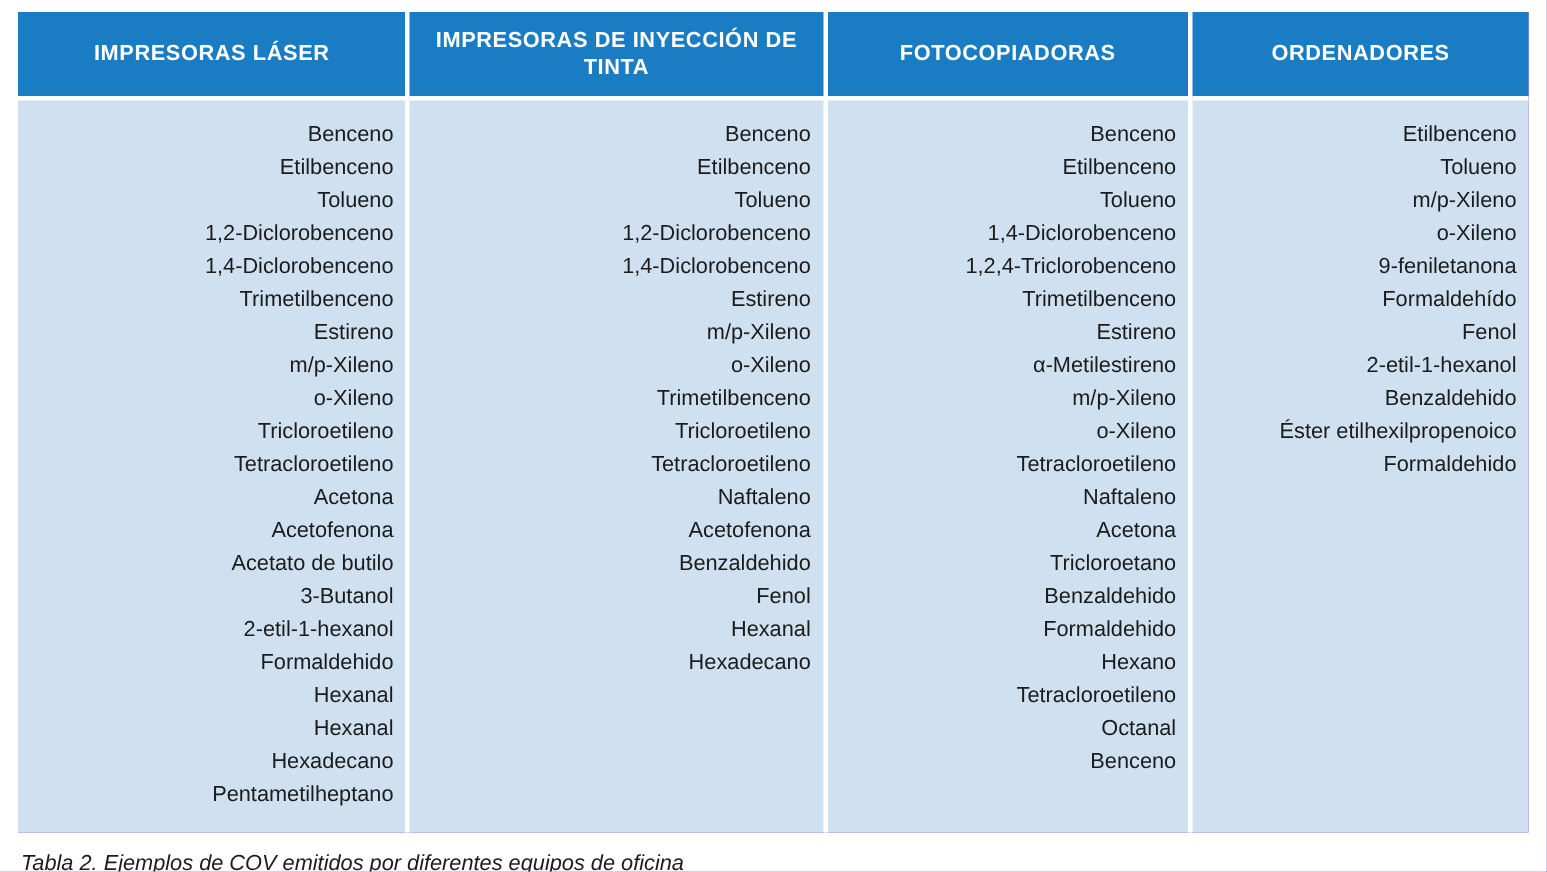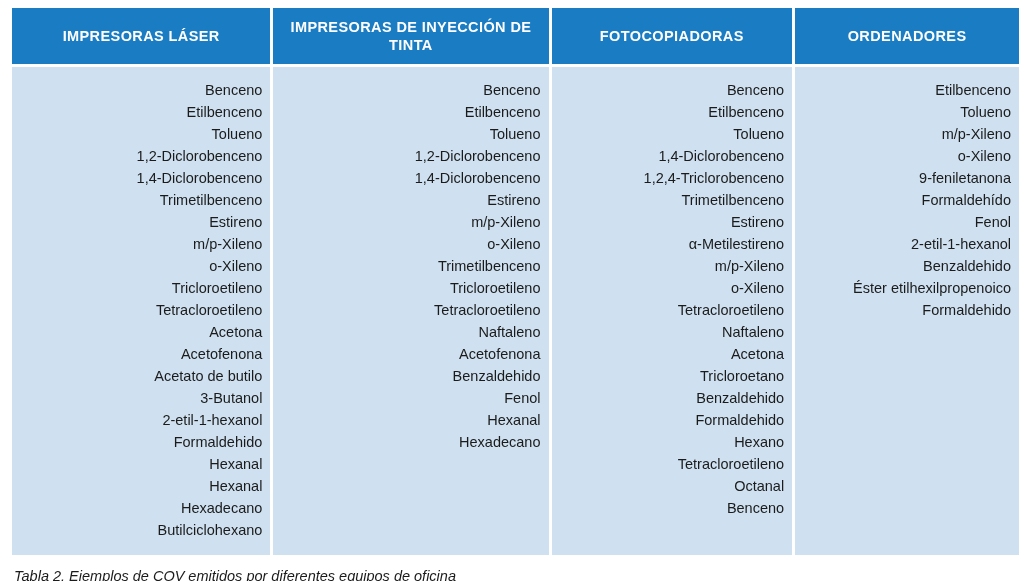--- a/index.html
+++ b/index.html
@@ -111,21 +111,21 @@
             <li>Tetracloroetileno</li>
             <li>Acetona</li>
             <li>Acetofenona</li>
             <li>Acetato de butilo</li>
             <li>3-Butanol</li>
             <li>2-etil-1-hexanol</li>
             <li>Formaldehido</li>
             <li>Hexanal</li>
             <li>Hexanal</li>
             <li>Hexadecano</li>
-            <li>Butilciclohexano</li>
+            <li>Pentametilheptano</li>
           </ul>
         </td>
         <td class="col-2">
           <ul class="item-list">
             <li>Benceno</li>
             <li>Etilbenceno</li>
             <li>Tolueno</li>
             <li>1,2-Diclorobenceno</li>
             <li>1,4-Diclorobenceno</li>
             <li>Estireno</li>

